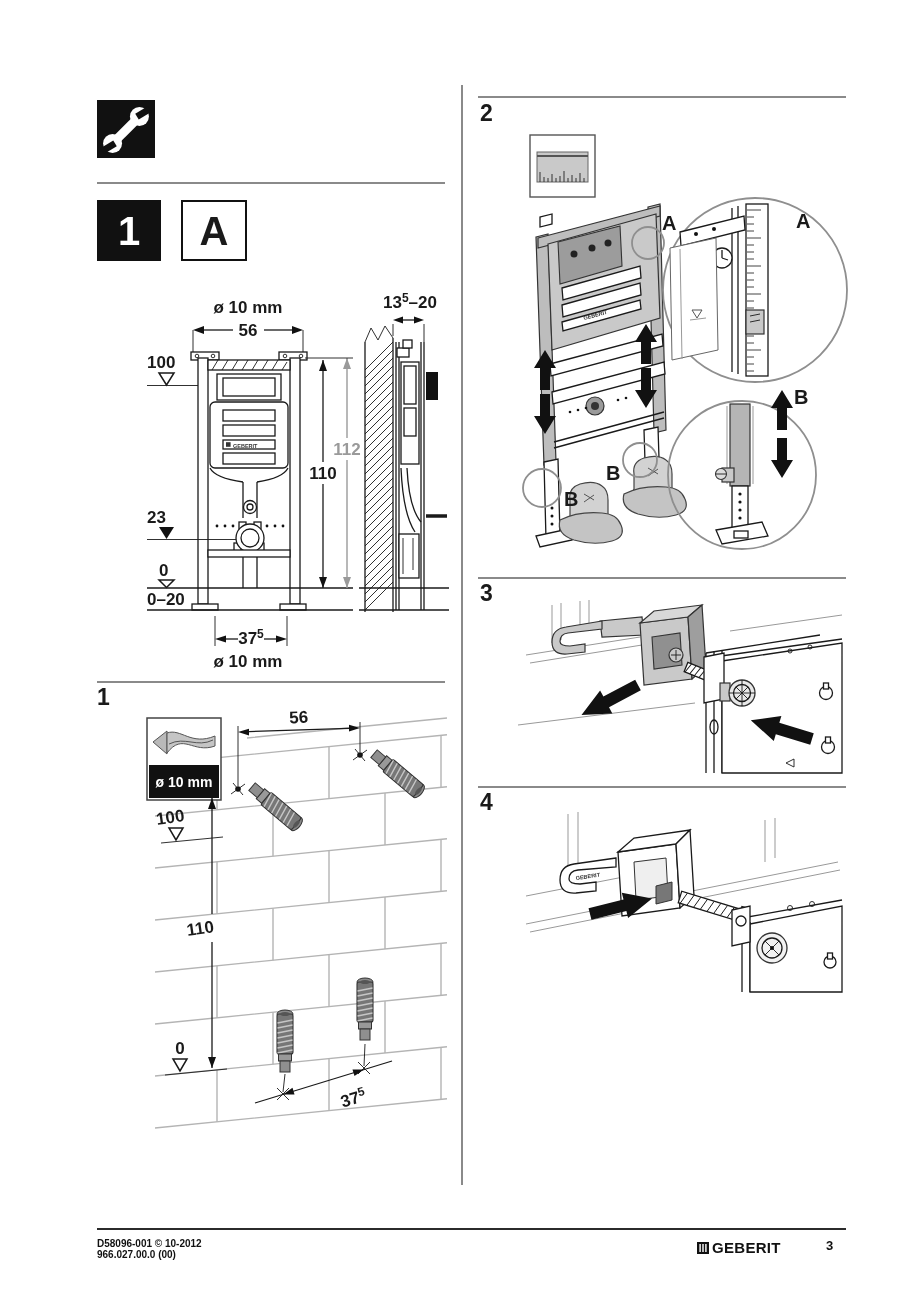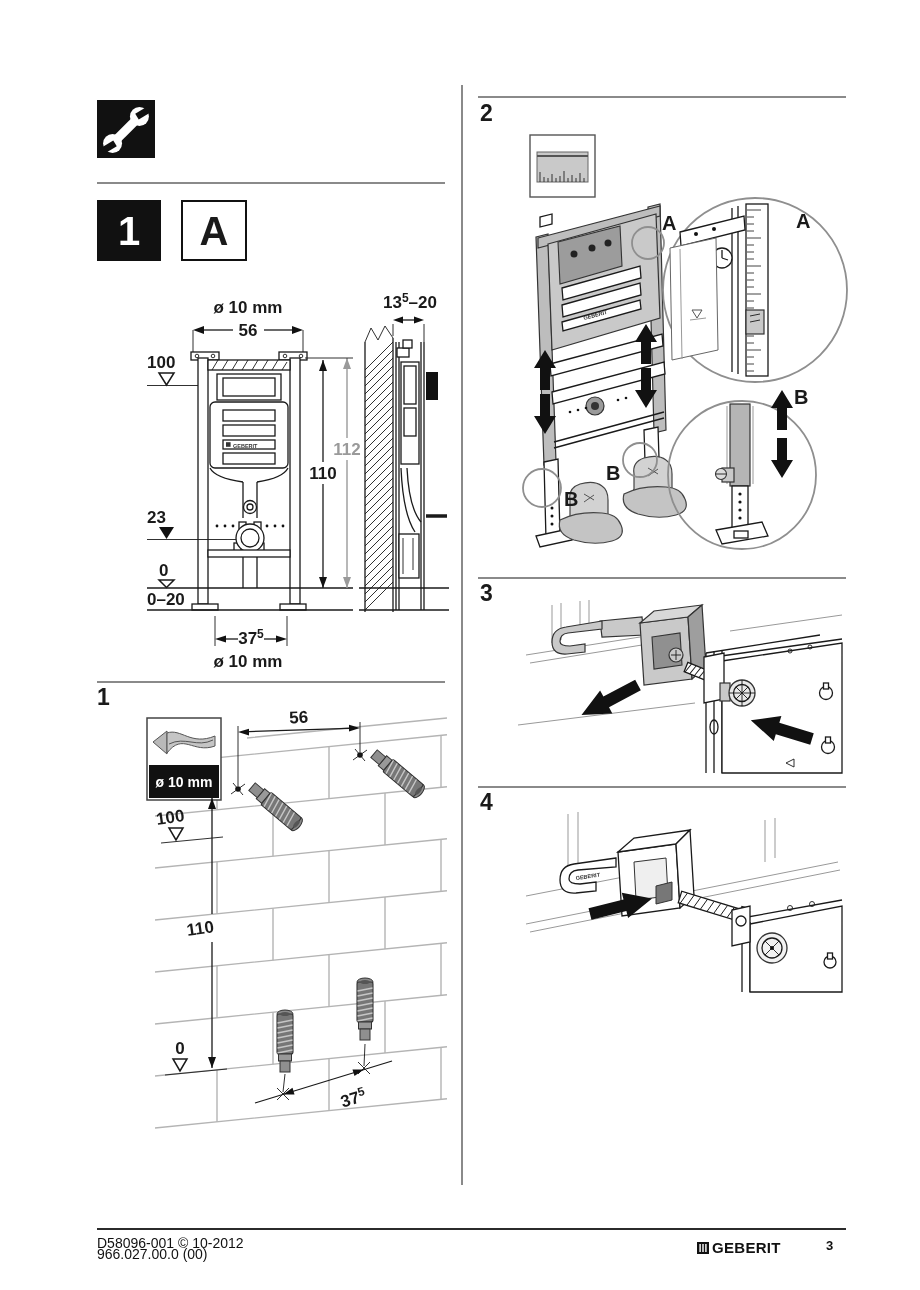--- a/index.html
+++ b/index.html
@@ -4,21 +4,21 @@
 <style>
   html,body{margin:0;padding:0;background:#e8e8e8;}
   .page{position:relative;width:920px;height:1290px;background:#fff;overflow:hidden;
         font-family:"Liberation Sans","DejaVu Sans",sans-serif;color:#1a1a1a;}
   .rule{position:absolute;border-top:2px solid #8a8a8a;}
   .vrule{position:absolute;border-left:2px solid #8a8a8a;}
   .blackbox{position:absolute;background:#111;display:flex;align-items:center;justify-content:center;}
   .whitebox{position:absolute;background:#fff;border:2px solid #111;display:flex;align-items:center;justify-content:center;}
   .boxglyph{font-size:40px;font-weight:bold;line-height:1;}
   .stephead{position:absolute;font-size:23px;font-weight:bold;}
-  .footer-small{position:absolute;font-size:14px;line-height:11px;color:#111;}
+  .footer-small{position:absolute;font-size:10px;line-height:11px;color:#111;font-weight:bold;}
   .footer-brand{position:absolute;display:flex;align-items:center;gap:3px;font-size:15px;font-weight:bold;letter-spacing:.3px;color:#111;}
   .footer-page{position:absolute;font-size:13px;font-weight:bold;color:#111;}
   svg{position:absolute;overflow:visible;}
   .ln{stroke:#1a1a1a;stroke-width:1.3;fill:none;}
   .thin{stroke:#1a1a1a;stroke-width:.9;fill:none;}
   .soft{stroke:#999;stroke-width:1;fill:none;}
   .wf{fill:#fff;stroke:#1a1a1a;stroke-width:1.3;}
   .gf{fill:#c9c9c9;stroke:#333;stroke-width:1.2;}
   .gf2{fill:#bdbdbd;stroke:#333;stroke-width:1.2;}
   .gf3{fill:#9e9e9e;stroke:#333;stroke-width:1.2;}

